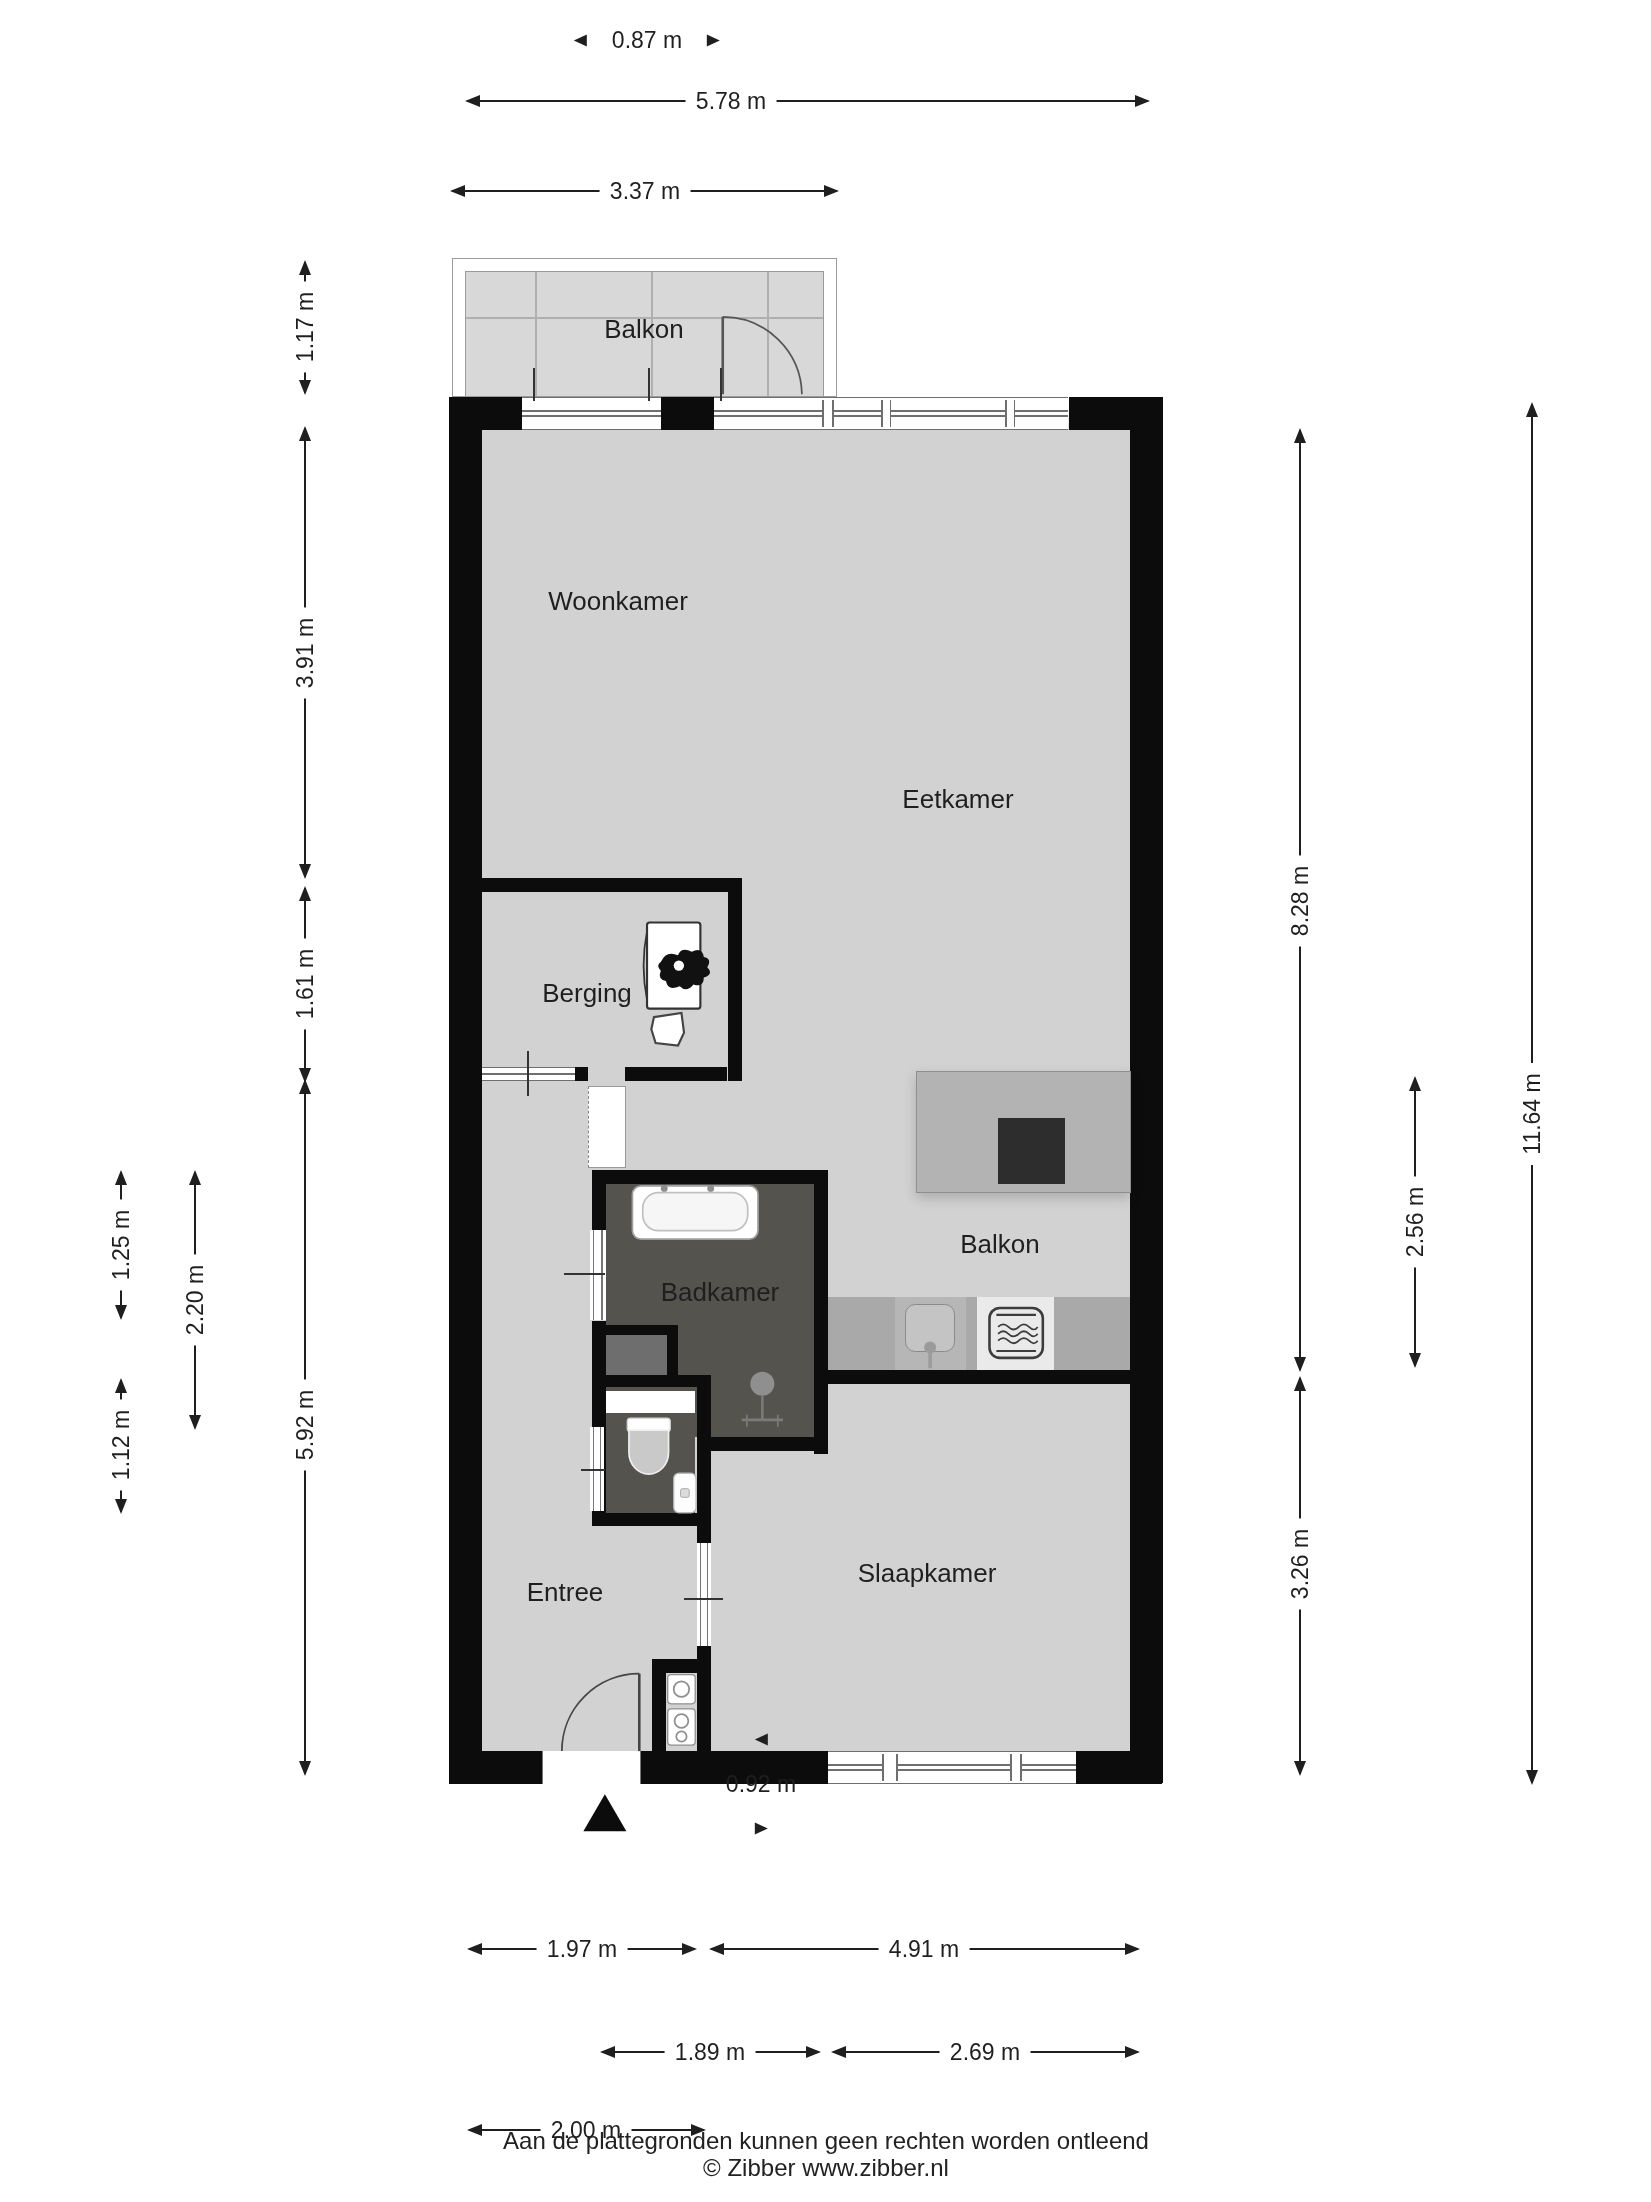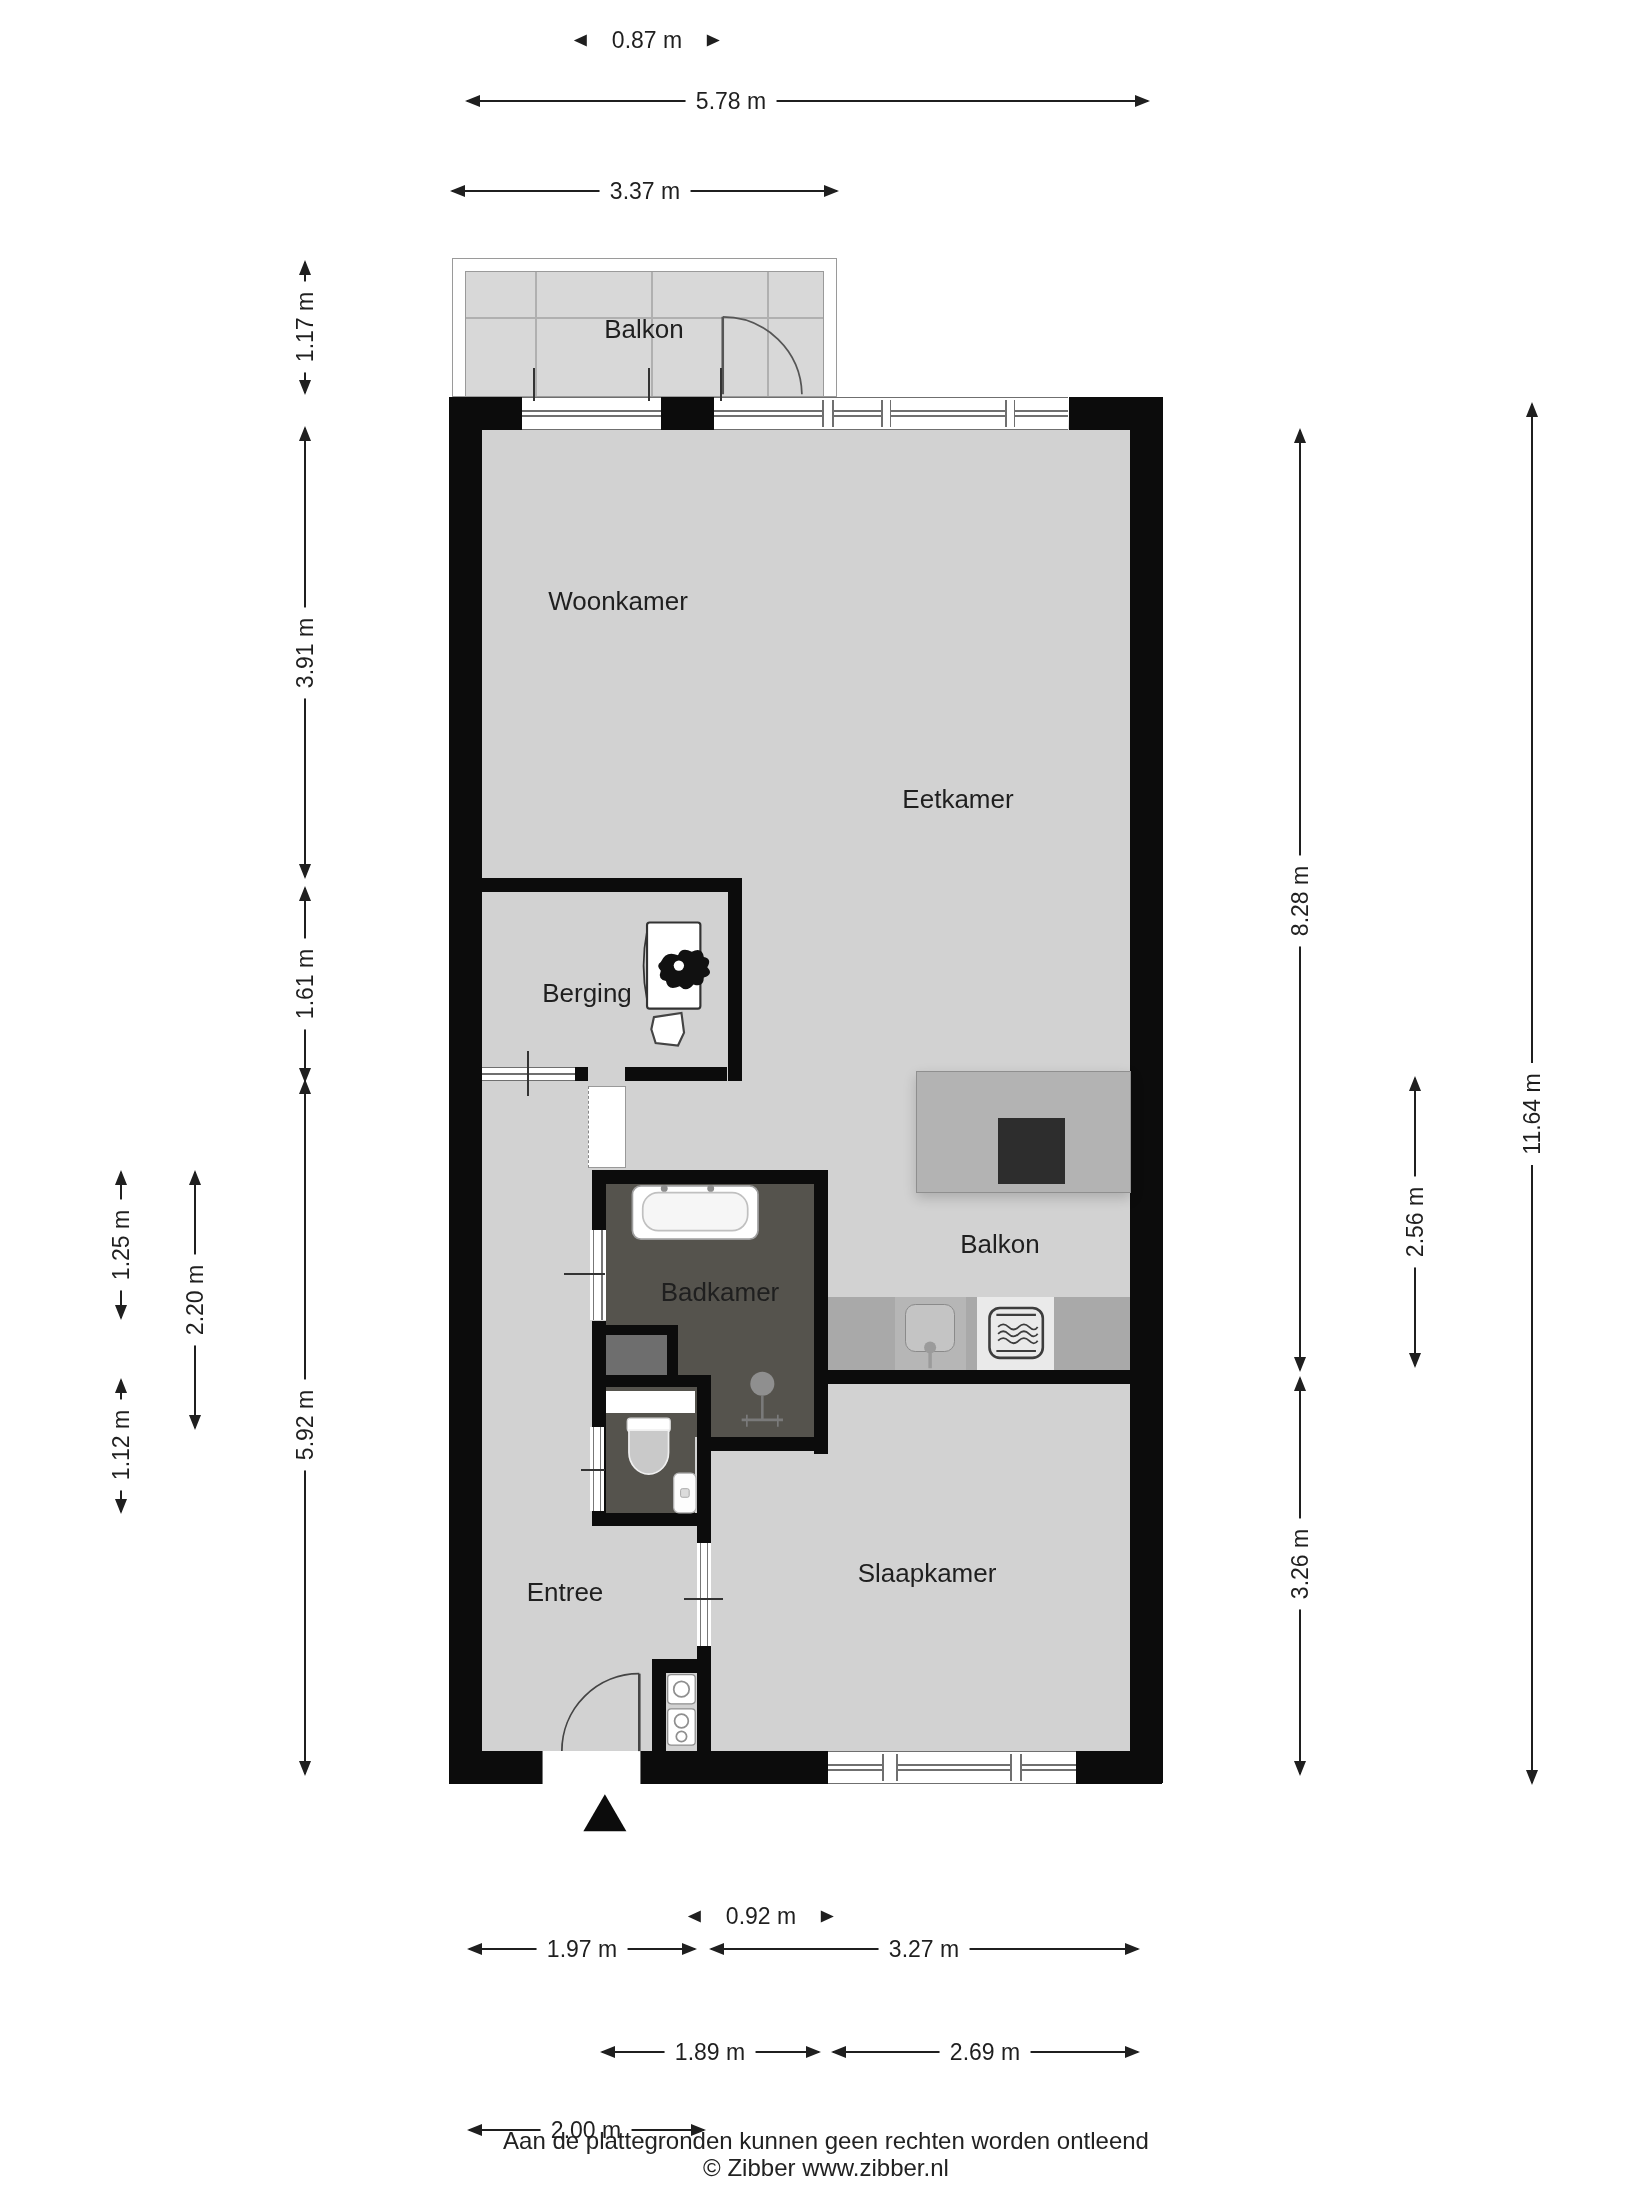--- a/index.html
+++ b/index.html
@@ -283,34 +283,34 @@
     <span class="au"></span>
       <span class="ad"></span>
     <span class="lbl" style="top:144px;">2.56 m</span>
   </div>
   <div class="vdim" style="left:1531px;top:404px;height:1379px;">
     <span class="au"></span>
       <span class="ad"></span>
     <span class="lbl" style="top:710px;">11.64 m</span>
   </div>
 
-  <div class="cdim" style="left:761px;top:1916px;">
+  <div class="cdim" style="left:761px;top:1784px;flex-direction:column;">
     <span class="tri-l"></span>
       <span>0.92 m</span>
       <span class="tri-r"></span>
   </div>
   <div class="hdim" style="left:469px;top:1948px;width:226px;">
     <span class="al"></span>
       <span class="ar"></span>
     <span class="lbl" style="left:113px;">1.97 m</span>
   </div>
   <div class="hdim" style="left:711px;top:1948px;width:427px;">
     <span class="al"></span>
       <span class="ar"></span>
-    <span class="lbl" style="left:213px;">3.27 m</span>
+    <span class="lbl" style="left:213px;">4.91 m</span>
   </div>
   <div class="hdim" style="left:602px;top:2051px;width:217px;">
     <span class="al"></span>
       <span class="ar"></span>
     <span class="lbl" style="left:108px;">1.89 m</span>
   </div>
   <div class="hdim" style="left:833px;top:2051px;width:305px;">
     <span class="al"></span>
       <span class="ar"></span>
     <span class="lbl" style="left:152px;">2.69 m</span>

